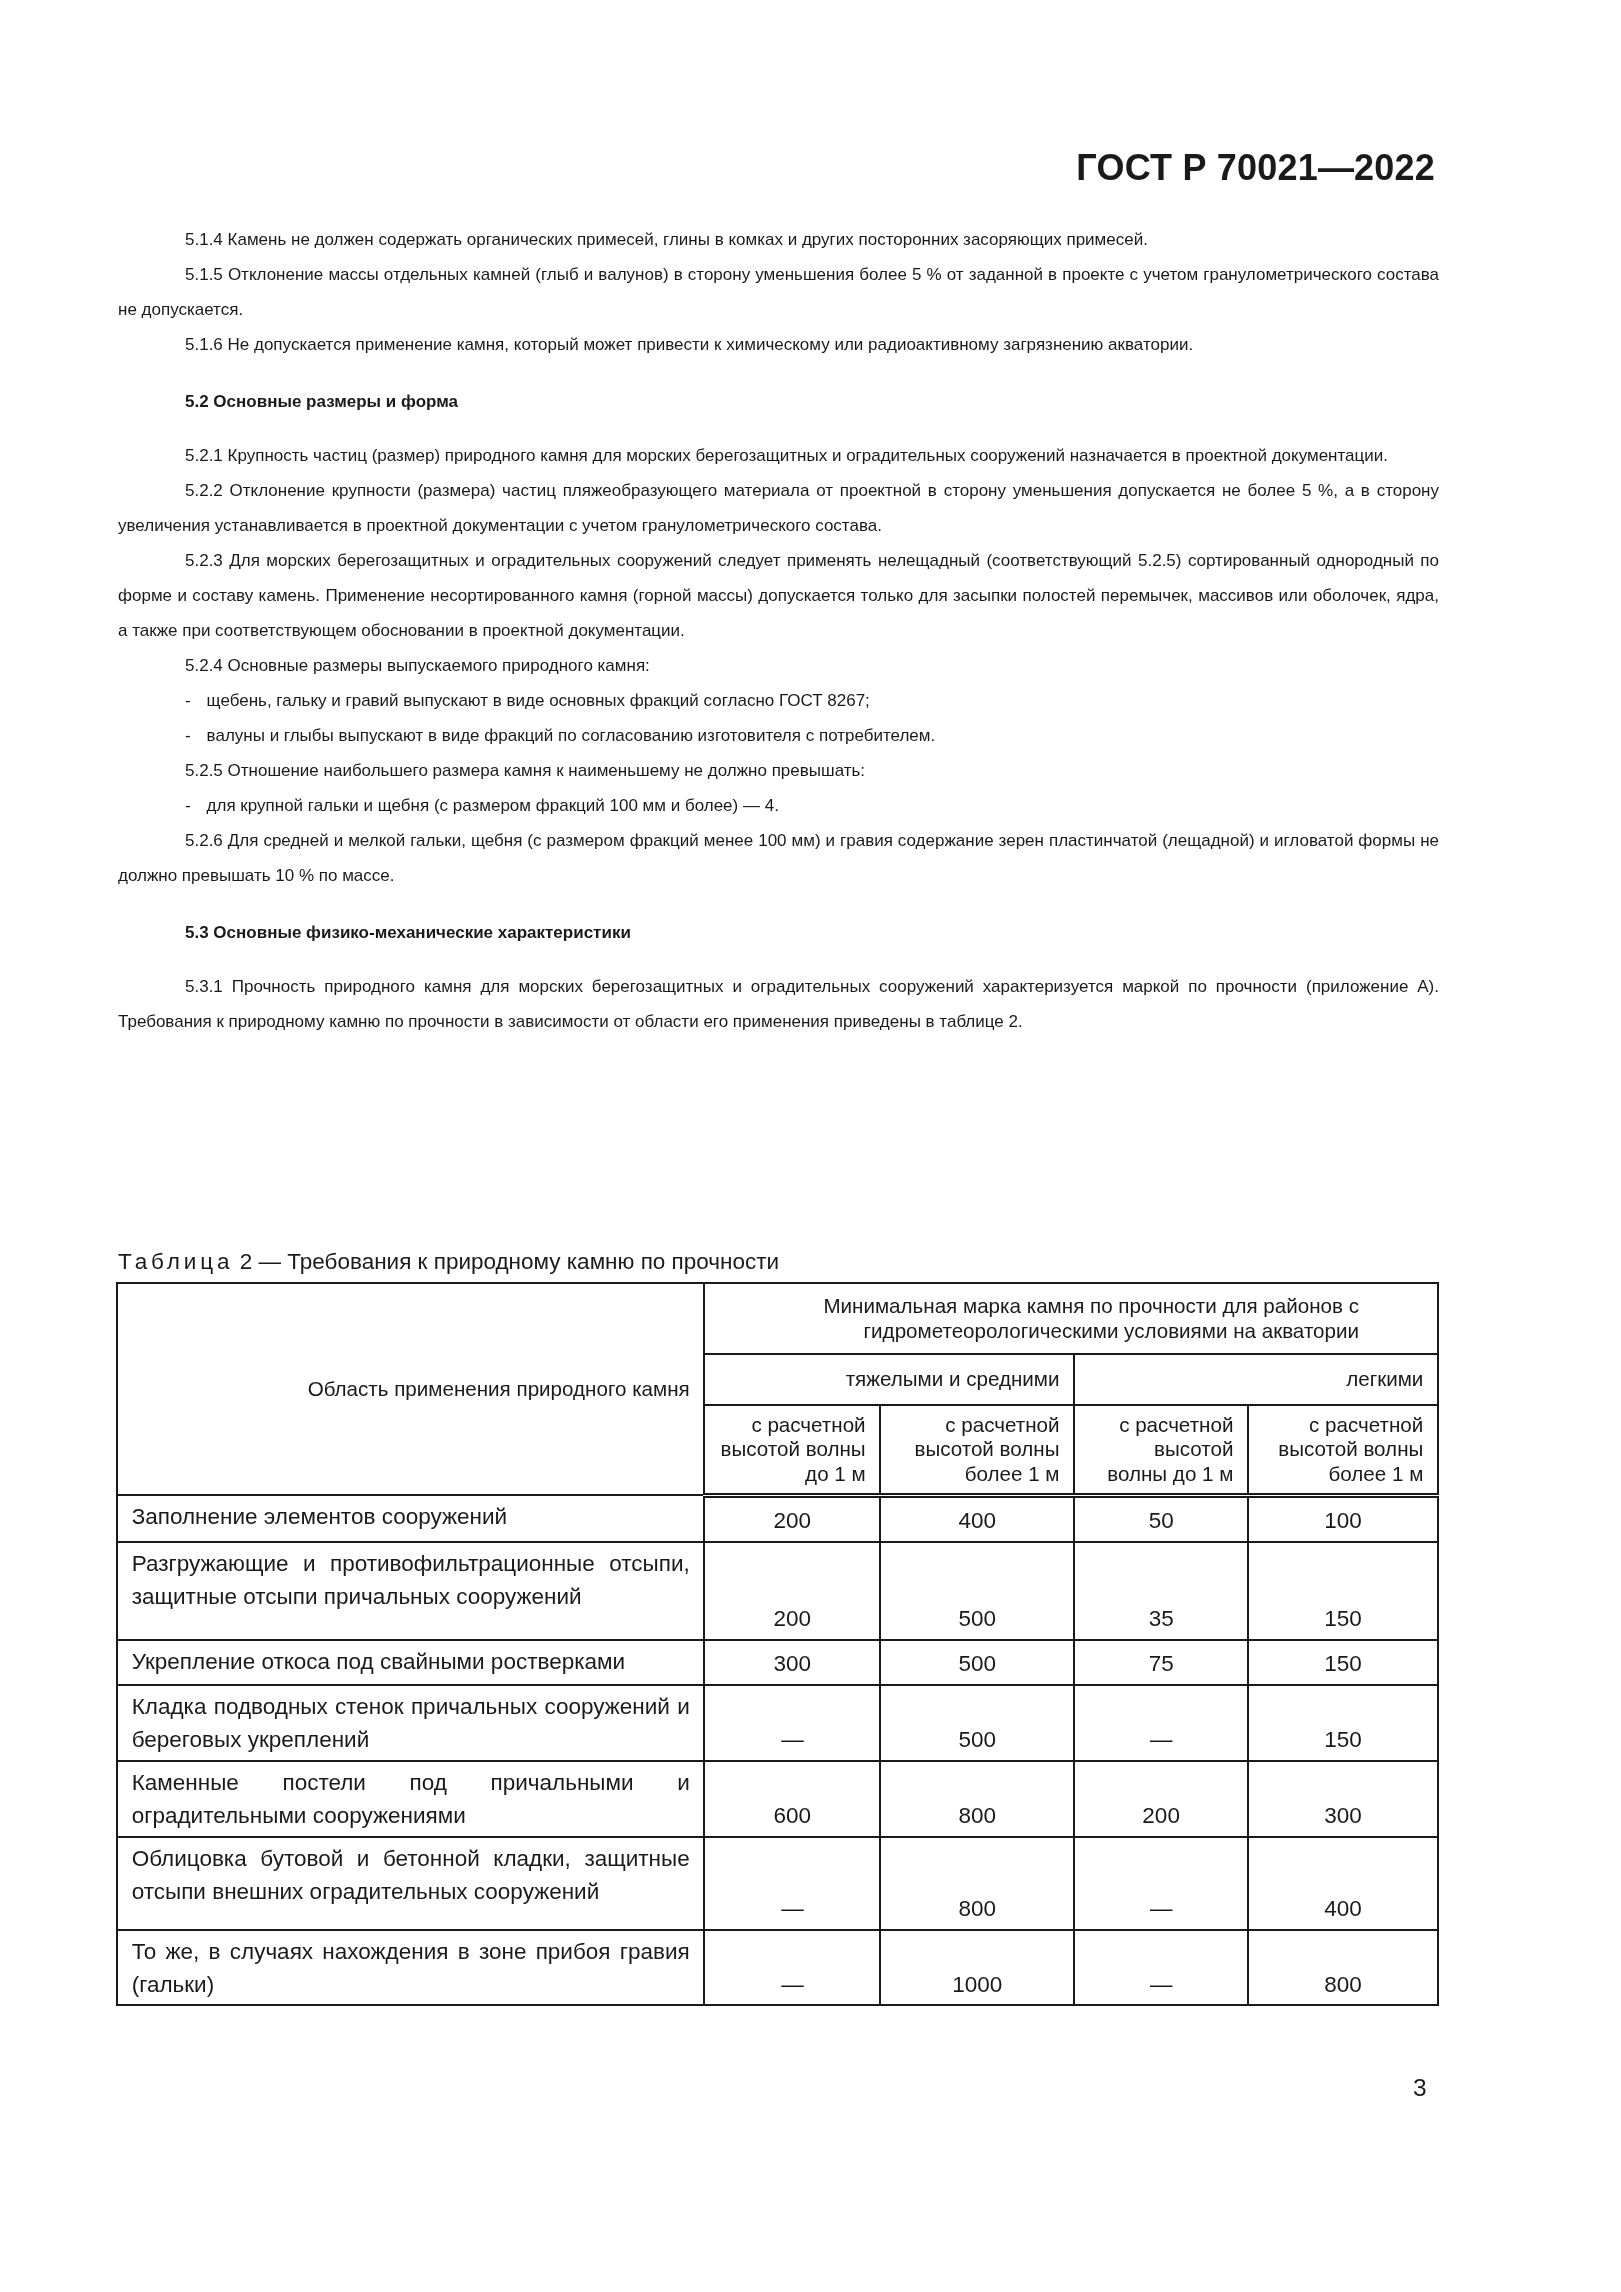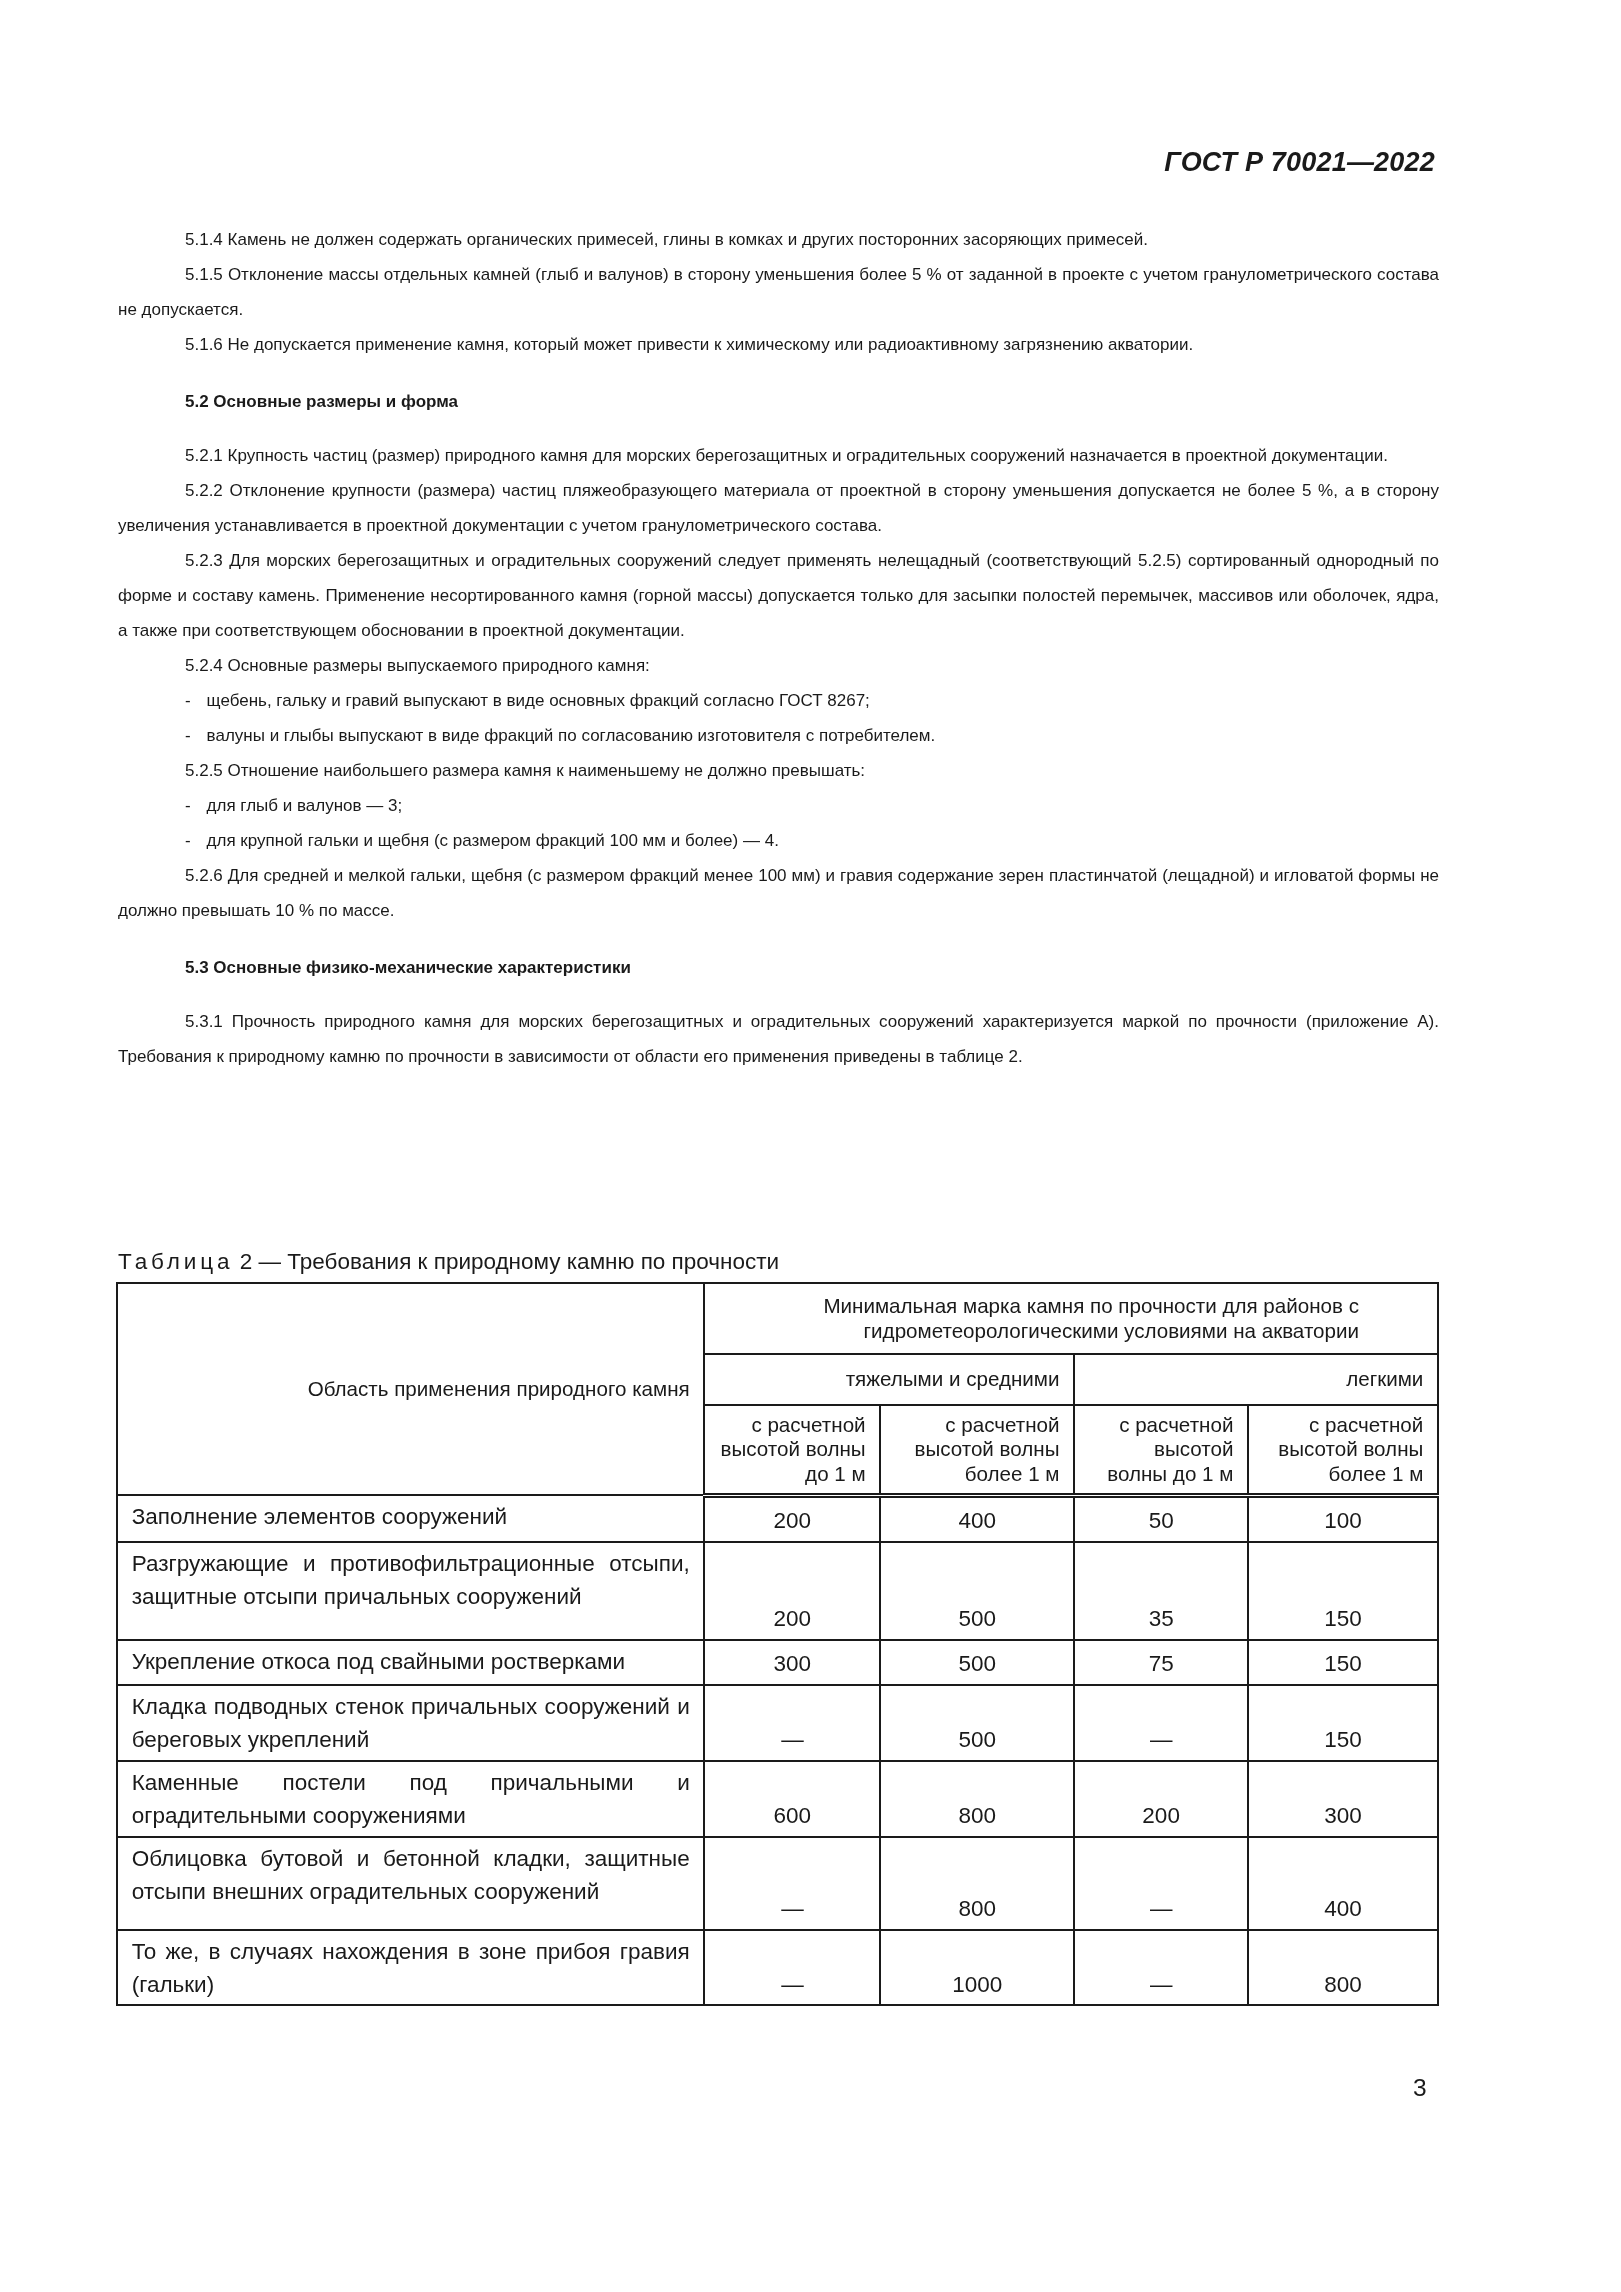--- a/index.html
+++ b/index.html
@@ -1,18 +1,18 @@
 <!DOCTYPE html>
 <html><head>
 <meta charset="utf-8">
 <style>
   html, body { margin: 0; padding: 0; background: #ffffff; }
   body { width: 1621px; height: 2293px; position: relative; overflow: hidden;
          font-family: "Liberation Sans", sans-serif; color: #1a1a1a; }
-  .page-header { position: absolute; top: 147px; right: 186px; font-weight: bold; font-size: 27px; letter-spacing: 0.2px; font-style: italic; }
+  .page-header { position: absolute; top: 147px; right: 186px; font-weight: bold; font-size: 36px; letter-spacing: 0.2px; }
   .body-text { position: absolute; left: 118px; top: 222px; width: 1321px; font-size: 17px; line-height: 35px; }
   .p { text-indent: 67px; text-align: justify; text-align-last: left; margin: 0; }
   .li { padding-left: 67px; margin: 0; }
   .li .dash { display: inline-block; width: 21.6px; }
   .h2 { font-weight: bold; margin: 21.6px 0 19.6px 67px; }
   .caption { position: absolute; left: 118px; top: 1249px; font-size: 22.5px; }
   .caption .spaced { letter-spacing: 3.9px; }
   table.t { position: absolute; left: 116px; top: 1282px; width: 1323px; border-collapse: collapse; font-size: 22.5px; }
   table.t td { border: 2px solid #1a1a1a; padding: 3.9px 13.7px; vertical-align: middle; }
   table.t thead td { text-align: right; font-size: 20.6px; line-height: 24.5px; }
@@ -34,21 +34,20 @@
   <p class="p">5.1.6  Не допускается применение камня, который может привести к химическому или радиоактивному загрязнению акватории.</p>
 
   <p class="h2">5.2  Основные размеры и форма</p>
   <p class="p">5.2.1  Крупность частиц (размер) природного камня для морских берегозащитных и оградительных сооружений назначается в проектной документации.</p>
   <p class="p">5.2.2  Отклонение крупности (размера) частиц пляжеобразующего материала от проектной в сторону уменьшения допускается не более 5 %, а в сторону увеличения устанавливается в проектной документации с учетом гранулометрического состава.</p>
   <p class="p">5.2.3 Для морских берегозащитных и оградительных сооружений следует применять нелещадный (соответствующий 5.2.5) сортированный однородный по форме и составу камень. Применение несортированного камня (горной массы) допускается только для засыпки полостей перемычек, массивов или оболочек, ядра, а также при соответствующем обосновании в проектной документации.</p>
   <p class="p">5.2.4  Основные размеры выпускаемого природного камня:</p>
   <p class="li"><span class="dash">-</span><span>щебень, гальку и гравий выпускают в виде основных фракций согласно ГОСТ 8267;</span></p>
   <p class="li"><span class="dash">-</span><span>валуны и глыбы выпускают в виде фракций по согласованию изготовителя с потребителем.</span></p>
   <p class="p">5.2.5  Отношение наибольшего размера камня к наименьшему не должно превышать:</p>
-  <p class="li"><span class="dash">-</span><span>для глыб и валунов — 3;</span></p>
   <p class="li"><span class="dash">-</span><span>для крупной гальки и щебня (с размером фракций 100 мм и более) — 4.</span></p>
   <p class="p">5.2.6  Для средней и мелкой гальки, щебня (с размером фракций менее 100 мм) и гравия содержание зерен пластинчатой (лещадной) и игловатой формы не должно превышать 10 % по массе.</p>
 
   <p class="h2">5.3  Основные физико-механические характеристики</p>
   <p class="p">5.3.1 Прочность природного камня для морских берегозащитных и оградительных сооружений характеризуется маркой по прочности (приложение А). Требования к природному камню по прочности в зависимости от области его применения приведены в таблице 2.</p>
 </div>
 
 <div class="caption"><span class="spaced">Таблица</span><span> 2 — Требования к природному камню по прочности</span></div>
 
 <table class="t">

